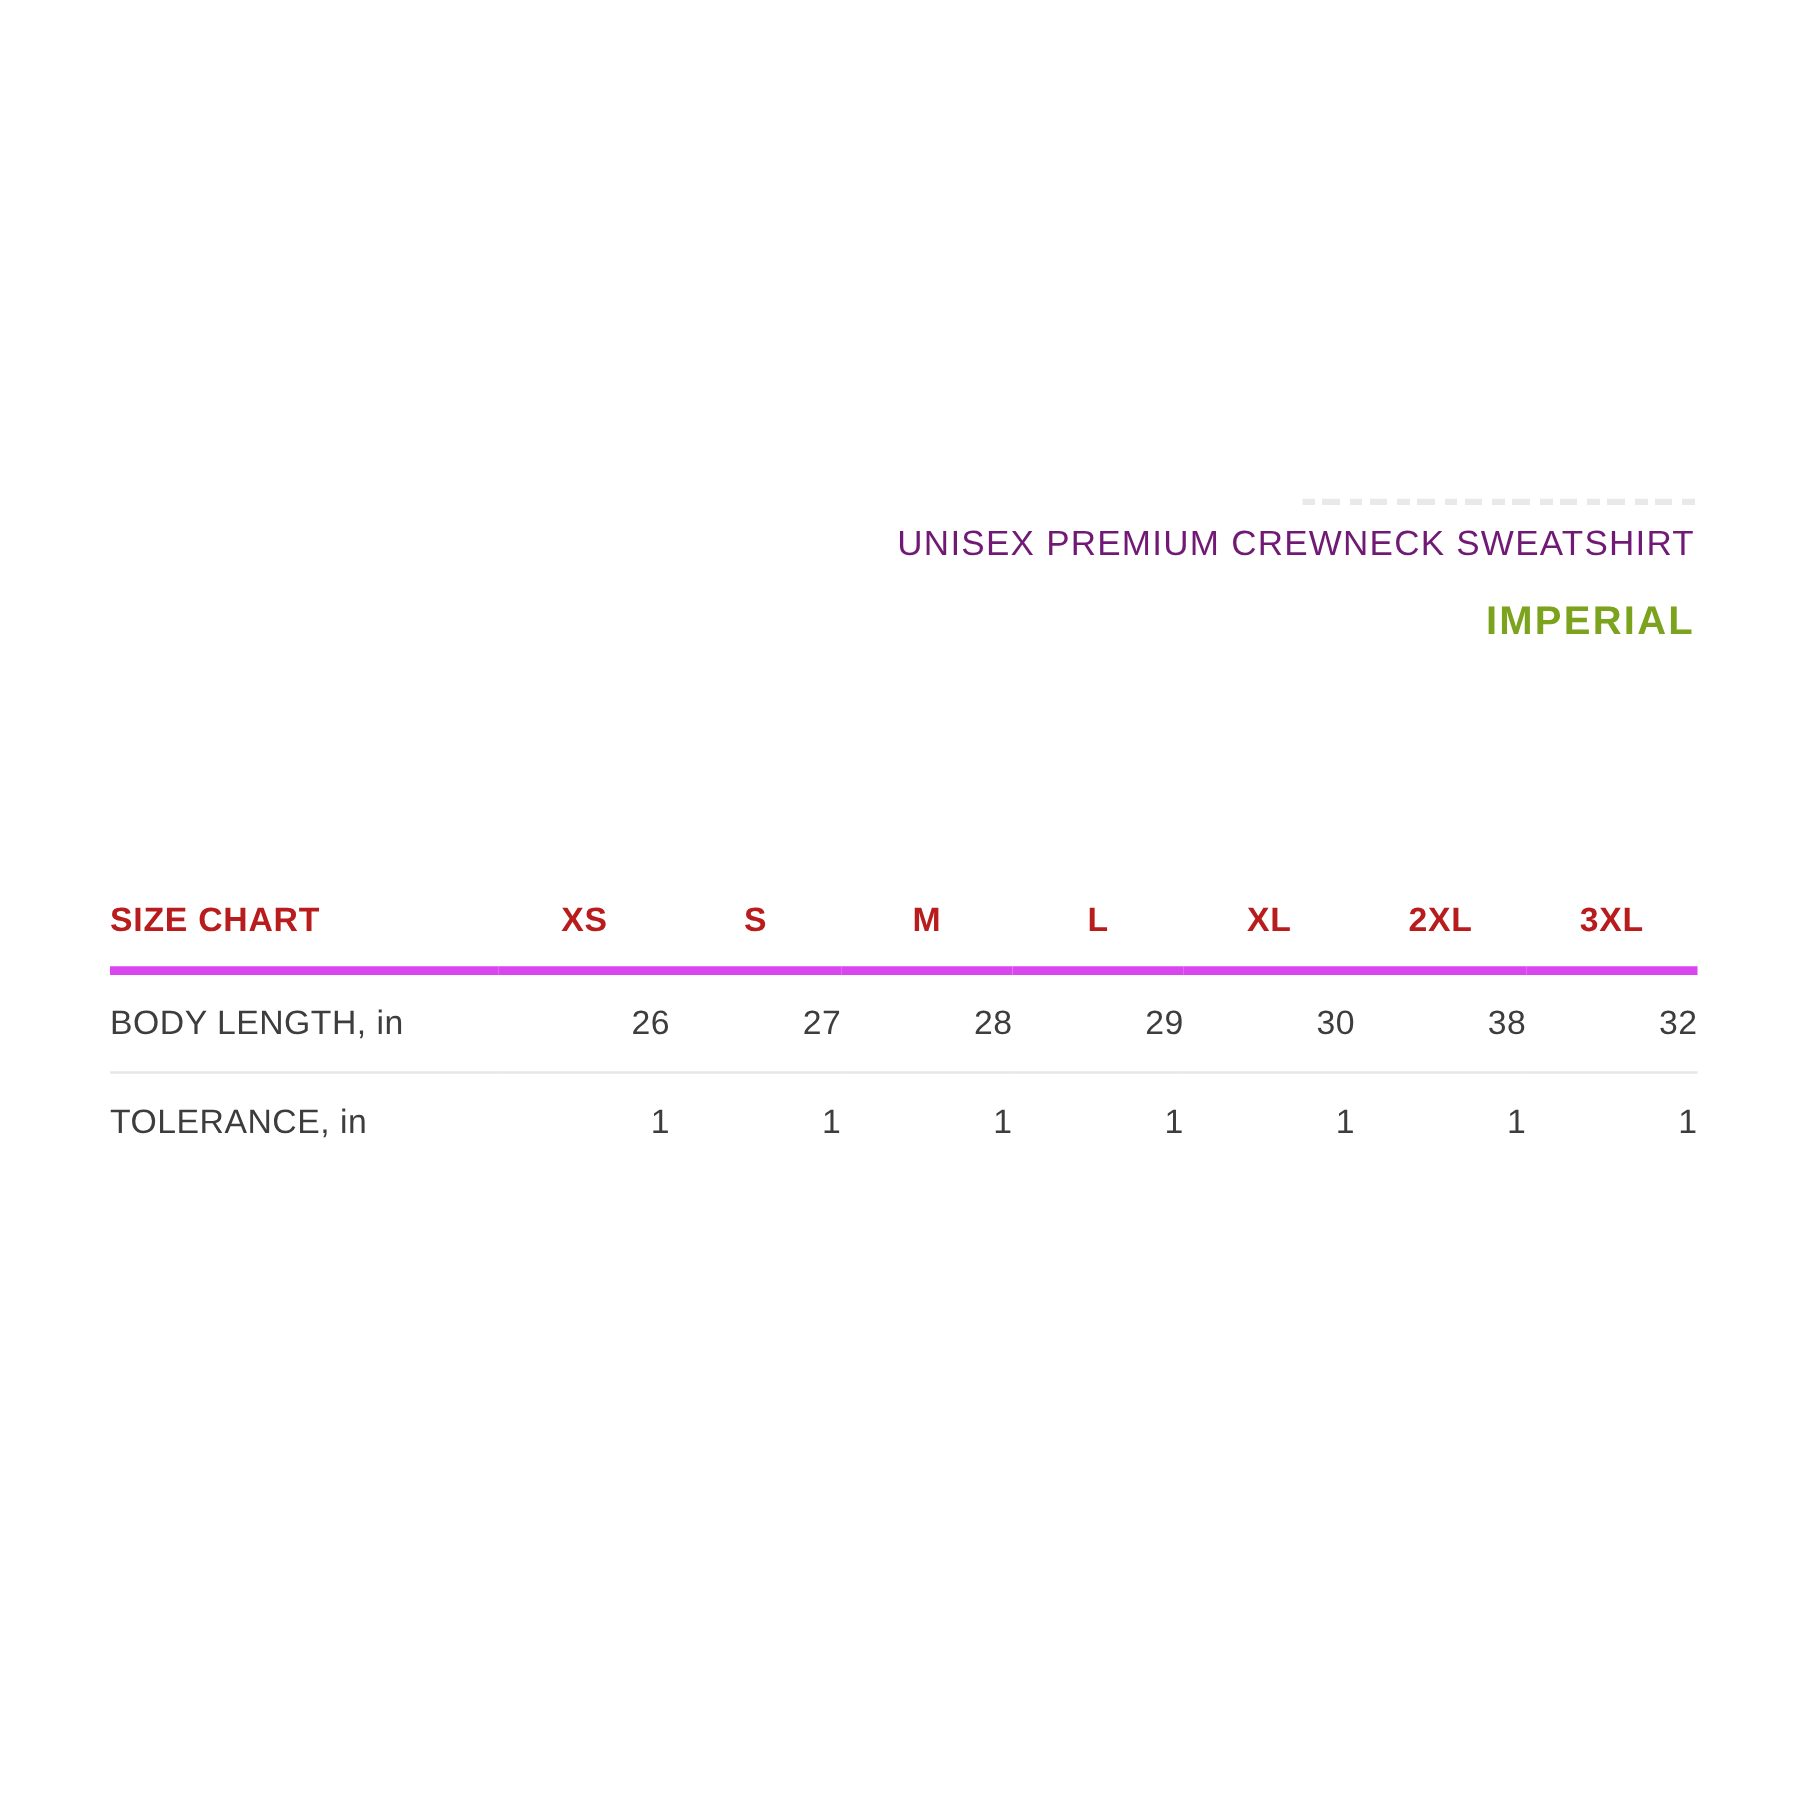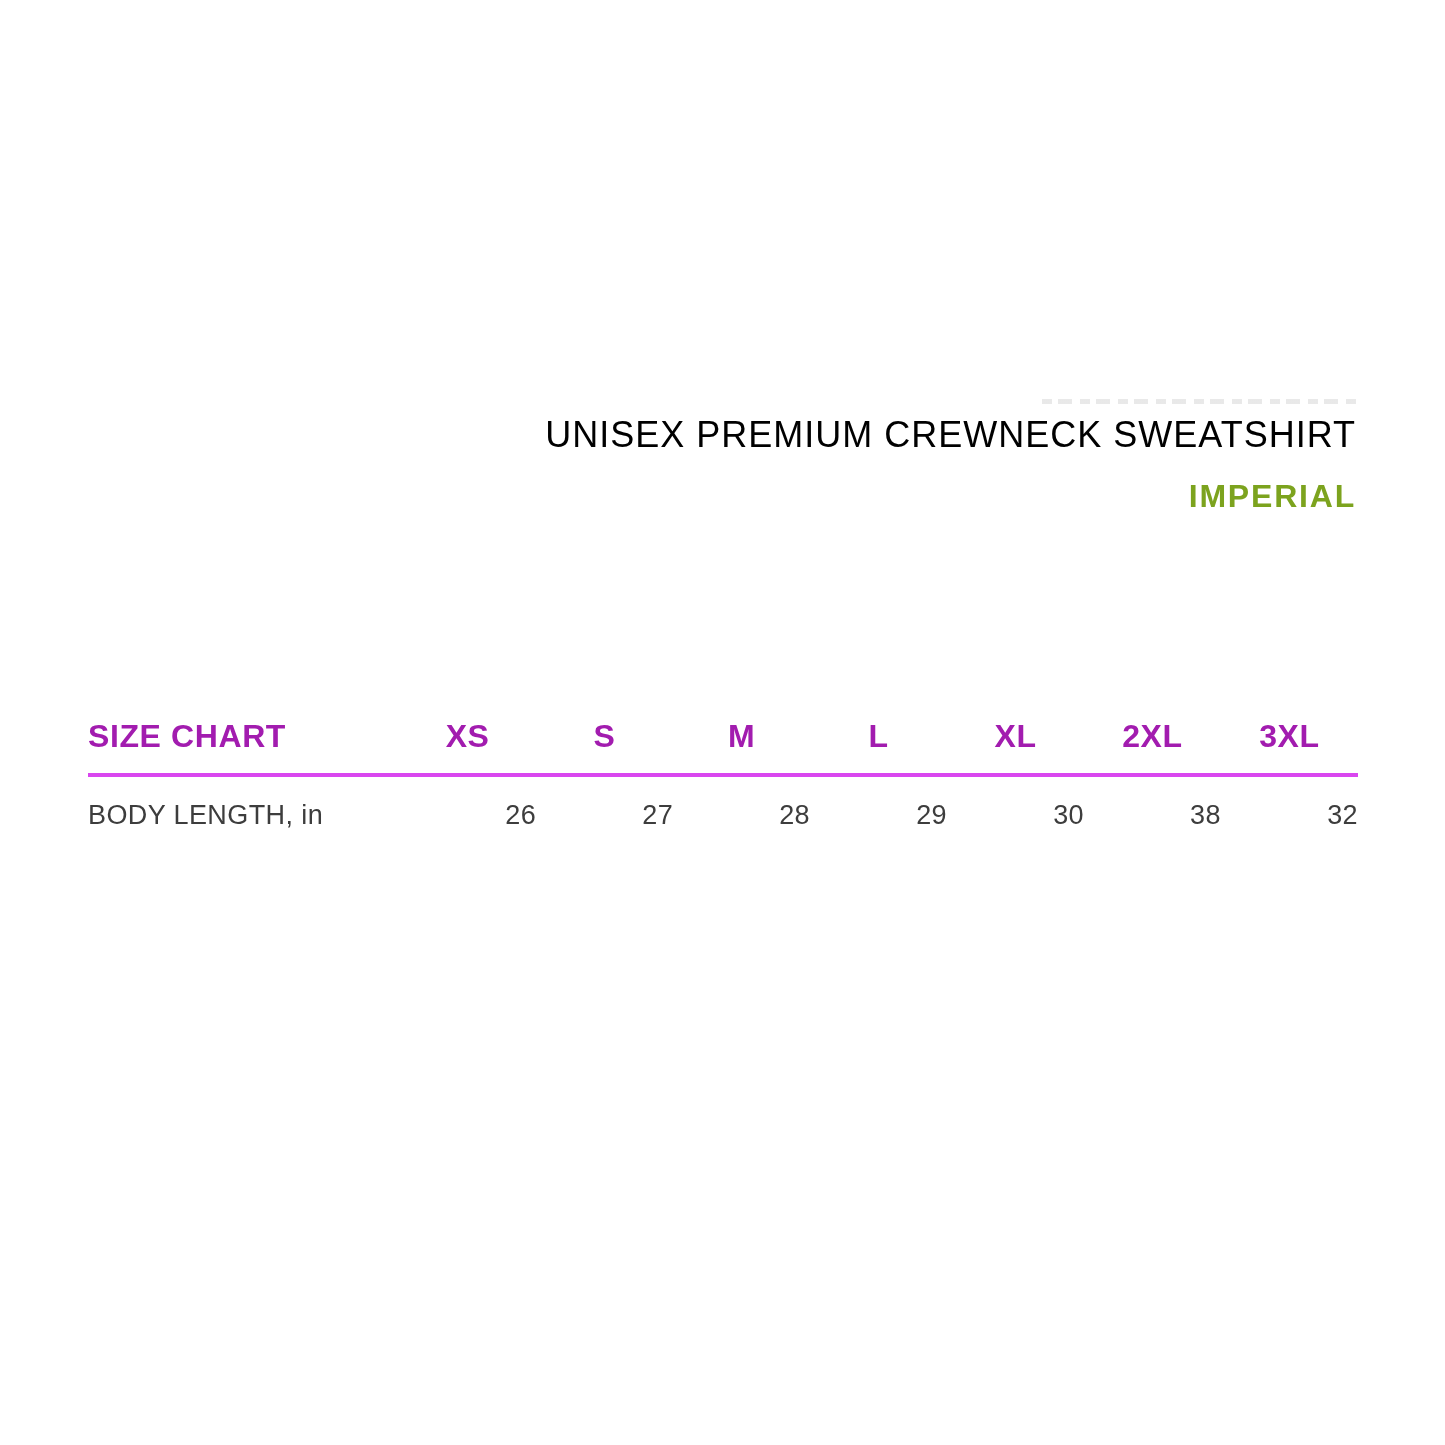--- a/index.html
+++ b/index.html
@@ -26,24 +26,24 @@
       #9a9a9a 16px 30px, transparent 30px 38px);
   }
 
   .header-block {
     position: absolute;
     top: 420px;
     right: 89px;
     text-align: right;
   }
   .product-title {
-    font-size: 36px;
+    font-size: 28px;
     font-weight: 400;
     letter-spacing: 1px;
-    color: #000000;
+    color: #701a75;
     white-space: nowrap;
     line-height: 30px;
   }
   .unit-label {
     margin-top: 32px;
     font-size: 32px;
     font-weight: 700;
     letter-spacing: 1.8px;
     line-height: 28px;
   }
@@ -56,28 +56,28 @@
   }
   table.size-chart {
     width: 100%;
     border-collapse: collapse;
     table-layout: fixed;
   }
   col.label-col { width: 24.5%; }
 
   thead th {
     height: 73px;
-    font-size: 32px;
+    font-size: 27px;
     font-weight: 700;
-    color: #a21caf;
+    color: #b91c1c;
     letter-spacing: 0.6px;
     text-align: center;
     vertical-align: middle;
     padding: 0;
-    border-bottom: 4px solid #d946ef;
+    border-bottom: 7px solid #d946ef;
   }
   thead th.corner { text-align: left; }
 
   tbody td {
     height: 77px;
     font-size: 27px;
     font-weight: 400;
     color: #3d3d3d;
     letter-spacing: 0.4px;
     text-align: right;
@@ -119,15 +119,25 @@
         <tr>
           <td class="row-label">BODY LENGTH, in</td>
           <td>26</td>
           <td>27</td>
           <td>28</td>
           <td>29</td>
           <td>30</td>
           <td>38</td>
           <td>32</td>
         </tr>
+        <tr>
+          <td class="row-label">TOLERANCE, in</td>
+          <td>1</td>
+          <td>1</td>
+          <td>1</td>
+          <td>1</td>
+          <td>1</td>
+          <td>1</td>
+          <td>1</td>
+        </tr>
       </tbody>
   </table>
 </div>
 
 </body></html>

